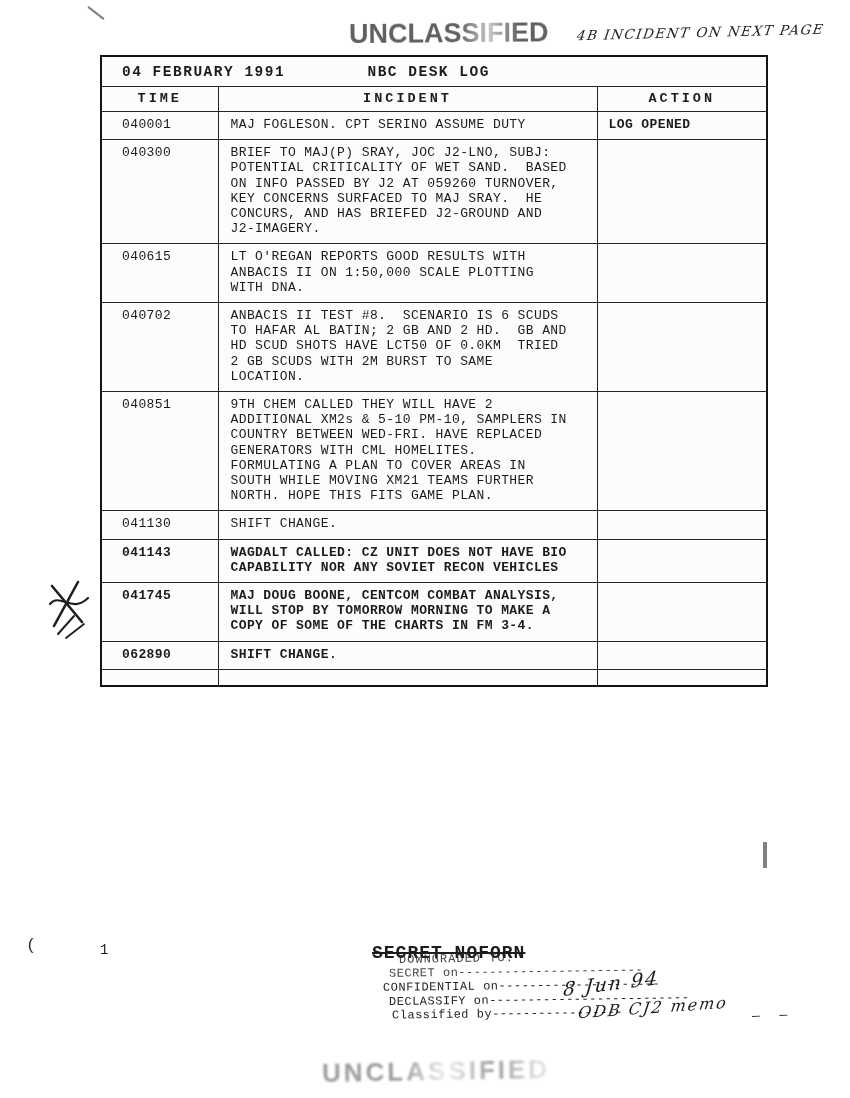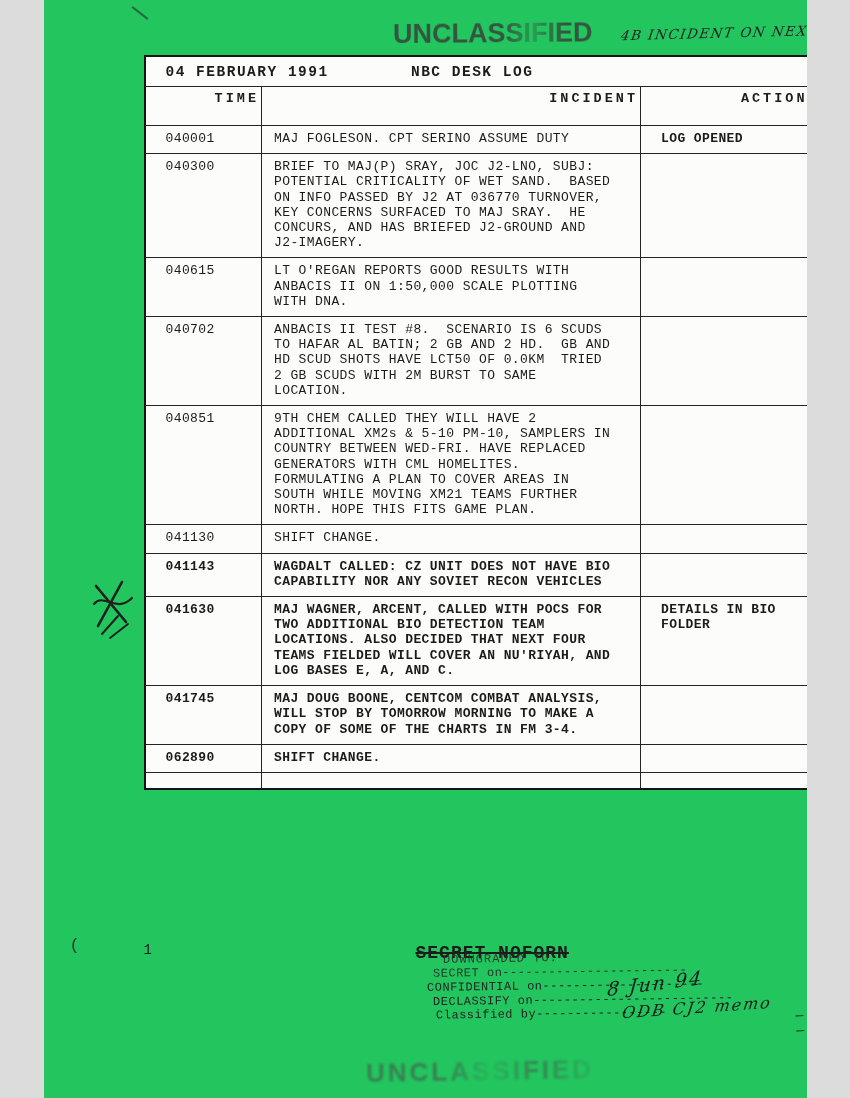--- a/index.html
+++ b/index.html
@@ -1,17 +1,17 @@
 <!DOCTYPE html>
 <html><head>
 <meta charset="utf-8">
 <style>
   html,body{margin:0;padding:0;background:#dcdcdc;}
   .page{
-    position:relative;width:763px;height:1098px;background:#22c55e;
+    position:relative;width:850px;height:1098px;background:#ffffff;
     font-family:"Liberation Mono",monospace;color:#1c1c1c;overflow:hidden;
     margin:0 auto;
   }
   
   .stamp-top{
     position:absolute;left:349px;top:18px;
     font-family:"Liberation Sans",sans-serif;font-weight:700;font-size:27px;
     color:#3a3a3a;transform:scaleY(1.05) rotate(-.5deg);
     filter:blur(.7px);opacity:.8;letter-spacing:0;
     -webkit-mask-image:linear-gradient(90deg,#000 55%,rgba(0,0,0,.35) 70%,#000 85%);
@@ -50,30 +50,30 @@
   .log-table col.c-time{width:117px}
   .log-table col.c-incident{width:379px}
   .log-table col.c-action{width:170px}
   .log-table th,.log-table td{border:1.5px solid #242424;}
   .title-cell{
     text-align:left;font-weight:700;font-size:14.5px;letter-spacing:1.5px;
     padding:7px 8px 6px 20px;
   }
   .title-date{display:inline-block;margin-right:72px;}
   .log-table thead .hdr th{
-    font-weight:700;font-size:13.5px;letter-spacing:3px;text-align:right;
-    padding:4px 2px 19px 2px;
+    font-weight:700;font-size:13.5px;letter-spacing:3px;text-align:center;
+    padding:4px 2px 5px 2px;
   }
   .log-table td{
     font-size:13px;line-height:15.2px;letter-spacing:.4px;
     vertical-align:top;color:#1b1b1b;
   }
   .col-time{padding:5px 4px 5px 20px;}
   .col-incident{padding:5px 10px 7px 12px;white-space:pre-wrap;margin-left:28px;}
-  .col-action{padding:5px 6px 7px 20px;white-space:pre-wrap;}
+  .col-action{padding:5px 6px 7px 11px;white-space:pre-wrap;}
   .row-bold td{font-weight:700;}
   .cell-bold{font-weight:700;}
   .empty-row td{height:9px;padding:3px;}
   
   .page-number{position:absolute;left:100px;top:942px;font-size:14px;letter-spacing:1px;}
   .margin-paren{position:absolute;left:26px;top:936px;font-size:17px;color:#333;}
   .f-secret{
     position:absolute;left:372px;top:943px;font-size:18px;font-weight:700;
     letter-spacing:1px;text-decoration:line-through;text-decoration-thickness:2px;
   }
@@ -146,21 +146,21 @@
     <tbody>
         <tr>
           <td class="col-time">040001</td>
           <td class="col-incident">MAJ FOGLESON. CPT SERINO ASSUME DUTY</td>
           <td class="col-action cell-bold">LOG OPENED</td>
         </tr>
         <tr>
           <td class="col-time">040300</td>
           <td class="col-incident">BRIEF TO MAJ(P) SRAY, JOC J2-LNO, SUBJ:
 POTENTIAL CRITICALITY OF WET SAND.  BASED
-ON INFO PASSED BY J2 AT 036770 TURNOVER,
+ON INFO PASSED BY J2 AT 059260 TURNOVER,
 KEY CONCERNS SURFACED TO MAJ SRAY.  HE
 CONCURS, AND HAS BRIEFED J2-GROUND AND
 J2-IMAGERY.</td>
           <td class="col-action"></td>
         </tr>
         <tr>
           <td class="col-time">040615</td>
           <td class="col-incident">LT O'REGAN REPORTS GOOD RESULTS WITH
 ANBACIS II ON 1:50,000 SCALE PLOTTING
 WITH DNA.</td>
@@ -189,30 +189,20 @@
         <tr>
           <td class="col-time">041130</td>
           <td class="col-incident">SHIFT CHANGE.</td>
           <td class="col-action"></td>
         </tr>
         <tr class="row-bold">
           <td class="col-time">041143</td>
           <td class="col-incident">WAGDALT CALLED: CZ UNIT DOES NOT HAVE BIO
 CAPABILITY NOR ANY SOVIET RECON VEHICLES</td>
           <td class="col-action"></td>
-        </tr>
-        <tr class="row-bold">
-          <td class="col-time">041630</td>
-          <td class="col-incident">MAJ WAGNER, ARCENT, CALLED WITH POCS FOR
-TWO ADDITIONAL BIO DETECTION TEAM
-LOCATIONS. ALSO DECIDED THAT NEXT FOUR
-TEAMS FIELDED WILL COVER AN NU'RIYAH, AND
-LOG BASES E, A, AND C.</td>
-          <td class="col-action cell-bold">DETAILS IN BIO
-FOLDER</td>
         </tr>
         <tr class="row-bold">
           <td class="col-time">041745</td>
           <td class="col-incident">MAJ DOUG BOONE, CENTCOM COMBAT ANALYSIS,
 WILL STOP BY TOMORROW MORNING TO MAKE A
 COPY OF SOME OF THE CHARTS IN FM 3-4.</td>
           <td class="col-action"></td>
         </tr>
         <tr class="row-bold">
           <td class="col-time">062890</td>

